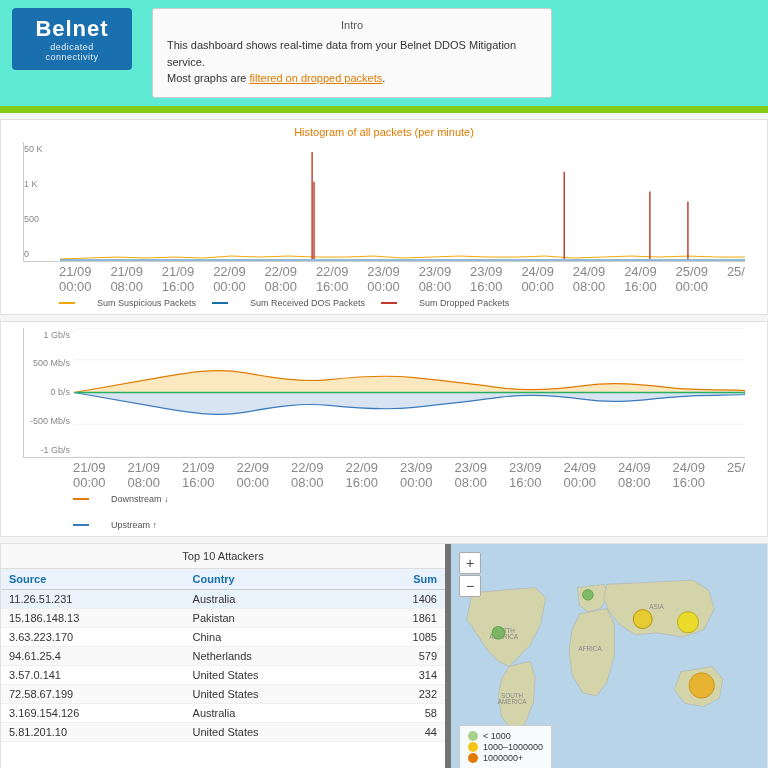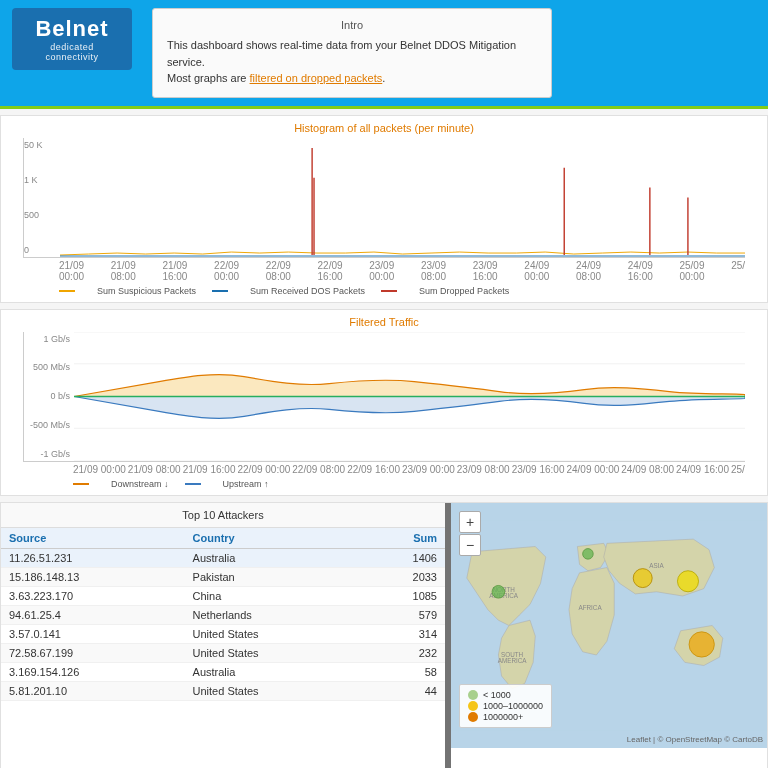--- a/index.html
+++ b/index.html
@@ -3,22 +3,22 @@
   <meta charset="utf-8">
   <style>
     * { margin: 0; padding: 0; box-sizing: border-box; }
     body { font-family: Arial, sans-serif; font-size: 12px; background: #f5f5f5; color: #333; overflow-x: hidden; }
 
     
     .header-section {
       display: flex;
       align-items: flex-start;
       padding: 8px 12px;
-      background: #0ea5e9;
-      border-bottom: 3px solid #84cc16;
+      background: #5eead4;
+      border-bottom: 7px solid #84cc16;
     }
     .belnet-logo {
       background: #1a6faf;
       color: white;
       padding: 8px 12px;
       border-radius: 4px;
       width: 120px;
       text-align: center;
       flex-shrink: 0;
       margin-right: 20px;
@@ -111,21 +111,21 @@
     
     .chart-svg {
       width: 100%;
       display: block;
     }
 
     .x-labels {
       display: flex;
       justify-content: space-between;
       margin-left: 36px;
-      font-size: 10px;
+      font-size: 13px;
       color: #888;
       margin-top: 2px;
     }
     .chart-legend {
       display: flex;
       gap: 16px;
       margin-left: 36px;
       margin-top: 4px;
       flex-wrap: wrap;
     }
@@ -375,21 +375,20 @@
       </div>
       <div class="legend-item">
         <div class="legend-dot" style="background:#c0392b;"></div>
         <span>Sum Dropped Packets</span>
       </div>
     </div>
   </div>
 </div>
 
 <div class="chart-panel">
-  <div class="chart-title">Filtered Traffic</div>
   <div class="chart-area">
     <div class="traffic-chart">
       <div class="traffic-y-labels">
         <span>1 Gb/s</span>
         <span>500 Mb/s</span>
         <span>0 b/s</span>
         <span>-500 Mb/s</span>
         <span>-1 Gb/s</span>
       </div>
       <div class="traffic-inner">
@@ -418,21 +417,21 @@
       <span>22/09 08:00</span>
       <span>22/09 16:00</span>
       <span>23/09 00:00</span>
       <span>23/09 08:00</span>
       <span>23/09 16:00</span>
       <span>24/09 00:00</span>
       <span>24/09 08:00</span>
       <span>24/09 16:00</span>
       <span>25/</span>
     </div>
-    <div class="chart-legend" style="margin-left:50px;">
+    <div class="chart-legend" style="margin-left:50px;flex-direction:column;">
       <div class="legend-item">
         <div class="legend-dot" style="background:#e07b00;"></div>
         <span>Downstream ↓</span>
       </div>
       <div class="legend-item">
         <div class="legend-dot" style="background:#3a7abf;"></div>
         <span>Upstream ↑</span>
       </div>
     </div>
   </div>
@@ -452,21 +451,21 @@
       </thead>
       <tbody id="table-body">
       <tr class="row-highlight">
       <td>11.26.51.231</td>
       <td>Australia</td>
       <td class="sum-col">1406</td>
     </tr>
           <tr>
       <td>15.186.148.13</td>
       <td>Pakistan</td>
-      <td class="sum-col">2033</td>
+      <td class="sum-col">1861</td>
     </tr>
           <tr>
       <td>3.63.223.170</td>
       <td>China</td>
       <td class="sum-col">1085</td>
     </tr>
           <tr>
       <td>94.61.25.4</td>
       <td>Netherlands</td>
       <td class="sum-col">579</td>

